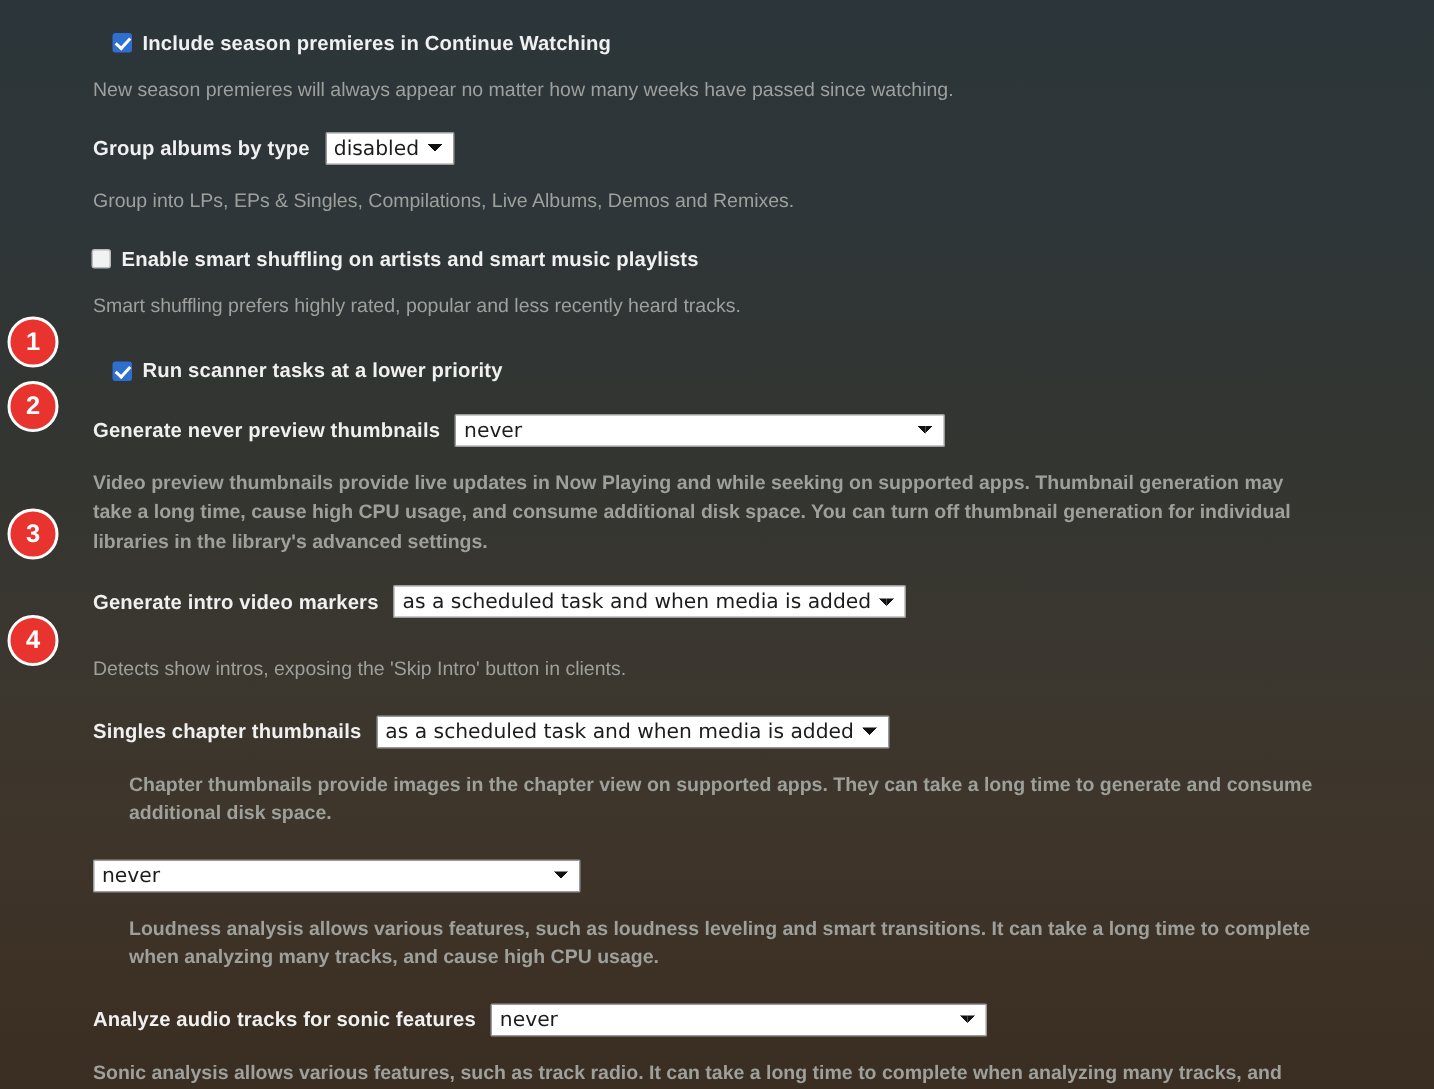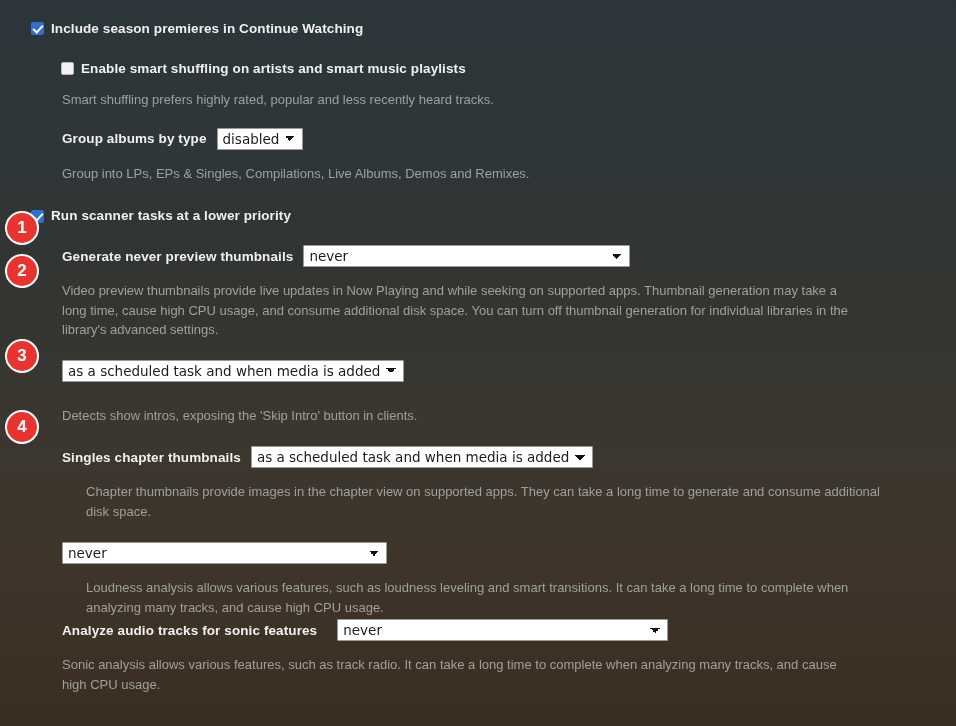--- a/index.html
+++ b/index.html
@@ -54,21 +54,21 @@
     left: 0;
     top: 0;
     width: 956px;
   }
 
   .row { position: relative; }
 
   .cb-row {
     display: flex;
     align-items: center;
-    padding-left: 31px;
+    padding-left: 75px;
     height: 22px;
   }
 
   .cb {
     width: 13px;
     height: 13px;
     flex: 0 0 13px;
     margin-right: 7px;
     border-radius: 2px;
     position: relative;
@@ -146,81 +146,83 @@
   select.pick.w-326 { width: 325px; }
 
   .desc {
     font-size: 13px;
     color: #9ea09c;
     padding-left: 62px;
     padding-right: 20px;
     line-height: 19.5px;
     max-width: 900px;
   }
-  .desc.narrow { max-width: 884px; }
+  .desc.narrow { max-width: 884px; font-weight: bold; }
 </style>
 </head>
 <body>
 
 <div class="page">
 
   <div class="badge" style="top:211px;">1</div>
   <div class="badge" style="top:254px;">2</div>
   <div class="badge" style="top:339px;">3</div>
   <div class="badge" style="top:410px;">4</div>
 
   <div class="settings">
 
     <div class="row">
       <div class="cb-row" style="margin-top:17px;">
         <span class="cb checked"></span>
         <span class="cb-label">Include season premieres in Continue Watching</span>
       </div>
-    </div>
-
-    <div class="row">
-      <div class="cb-row" style="margin-top:18px;padding-left:61px;">
-        <span class="cb unchecked"></span>
-        <span class="cb-label">Enable smart shuffling on artists and smart music playlists</span>
-      </div>
-      <div class="desc" style="margin-top:11px;">Smart shuffling prefers highly rated, popular and less recently heard tracks.</div>
+      <div class="desc" style="margin-top:11px;">New season premieres will always appear no matter how many weeks have passed since watching.</div>
     </div>
 
     <div class="row">
       <div class="sel-row" style="margin-top:16px;">
         <span class="sel-label">Group albums by type</span>
         <select class="pick w-shrink">
           <option>disabled</option>
           <option>enabled</option>
         </select>
       </div>
       <div class="desc" style="margin-top:12px;">Group into LPs, EPs &amp; Singles, Compilations, Live Albums, Demos and Remixes.</div>
     </div>
 
     <div class="row">
+      <div class="cb-row" style="margin-top:18px;padding-left:61px;">
+        <span class="cb unchecked"></span>
+        <span class="cb-label">Enable smart shuffling on artists and smart music playlists</span>
+      </div>
+      <div class="desc" style="margin-top:11px;">Smart shuffling prefers highly rated, popular and less recently heard tracks.</div>
+    </div>
+
+    <div class="row">
       <div class="cb-row" style="margin-top:18px;align-items:flex-end;">
         <span class="cb checked"></span>
         <span class="cb-label">Run scanner tasks at a lower priority</span>
       </div>
     </div>
 
     <div class="row">
       <div class="sel-row" style="margin-top:20px;">
         <span class="sel-label">Generate never preview thumbnails</span>
         <select class="pick w-330">
           <option>never</option>
           <option>as a scheduled task</option>
           <option>as a scheduled task and when media is added</option>
         </select>
       </div>
       <div class="desc narrow" style="margin-top:12px;">Video preview thumbnails provide live updates in Now Playing and while seeking on supported apps. Thumbnail generation may take a long time, cause high CPU usage, and consume additional disk space. You can turn off thumbnail generation for individual libraries in the library's advanced settings.</div>
     </div>
 
     <div class="row">
       <div class="sel-row" style="margin-top:18px;">
+        <span class="sel-label">Generate intro video markers</span>
         <select class="pick w-shrink">
           <option>never</option>
           <option>as a scheduled task</option>
           <option selected="">as a scheduled task and when media is added</option>
         </select>
       </div>
       <div class="desc" style="margin-top:22px;">Detects show intros, exposing the 'Skip Intro' button in clients.</div>
     </div>
 
     <div class="row">
@@ -240,21 +242,21 @@
         <select class="pick w-326">
           <option>never</option>
           <option>as a scheduled task</option>
           <option>as a scheduled task and when media is added</option>
         </select>
       </div>
       <div class="desc narrow" style="margin-top:12px;margin-left:24px;">Loudness analysis allows various features, such as loudness leveling and smart transitions. It can take a long time to complete when analyzing many tracks, and cause high CPU usage.</div>
     </div>
 
     <div class="row">
-      <div class="sel-row" style="gap:10px;">
+      <div class="sel-row" style="margin-top:19px;">
         <span class="sel-label">Analyze audio tracks for sonic features</span>
         <select class="pick w-332">
           <option>never</option>
           <option>as a scheduled task</option>
           <option>as a scheduled task and when media is added</option>
         </select>
       </div>
       <div class="desc narrow" style="margin-top:12px;">Sonic analysis allows various features, such as track radio. It can take a long time to complete when analyzing many tracks, and cause high CPU usage.</div>
     </div>
 

